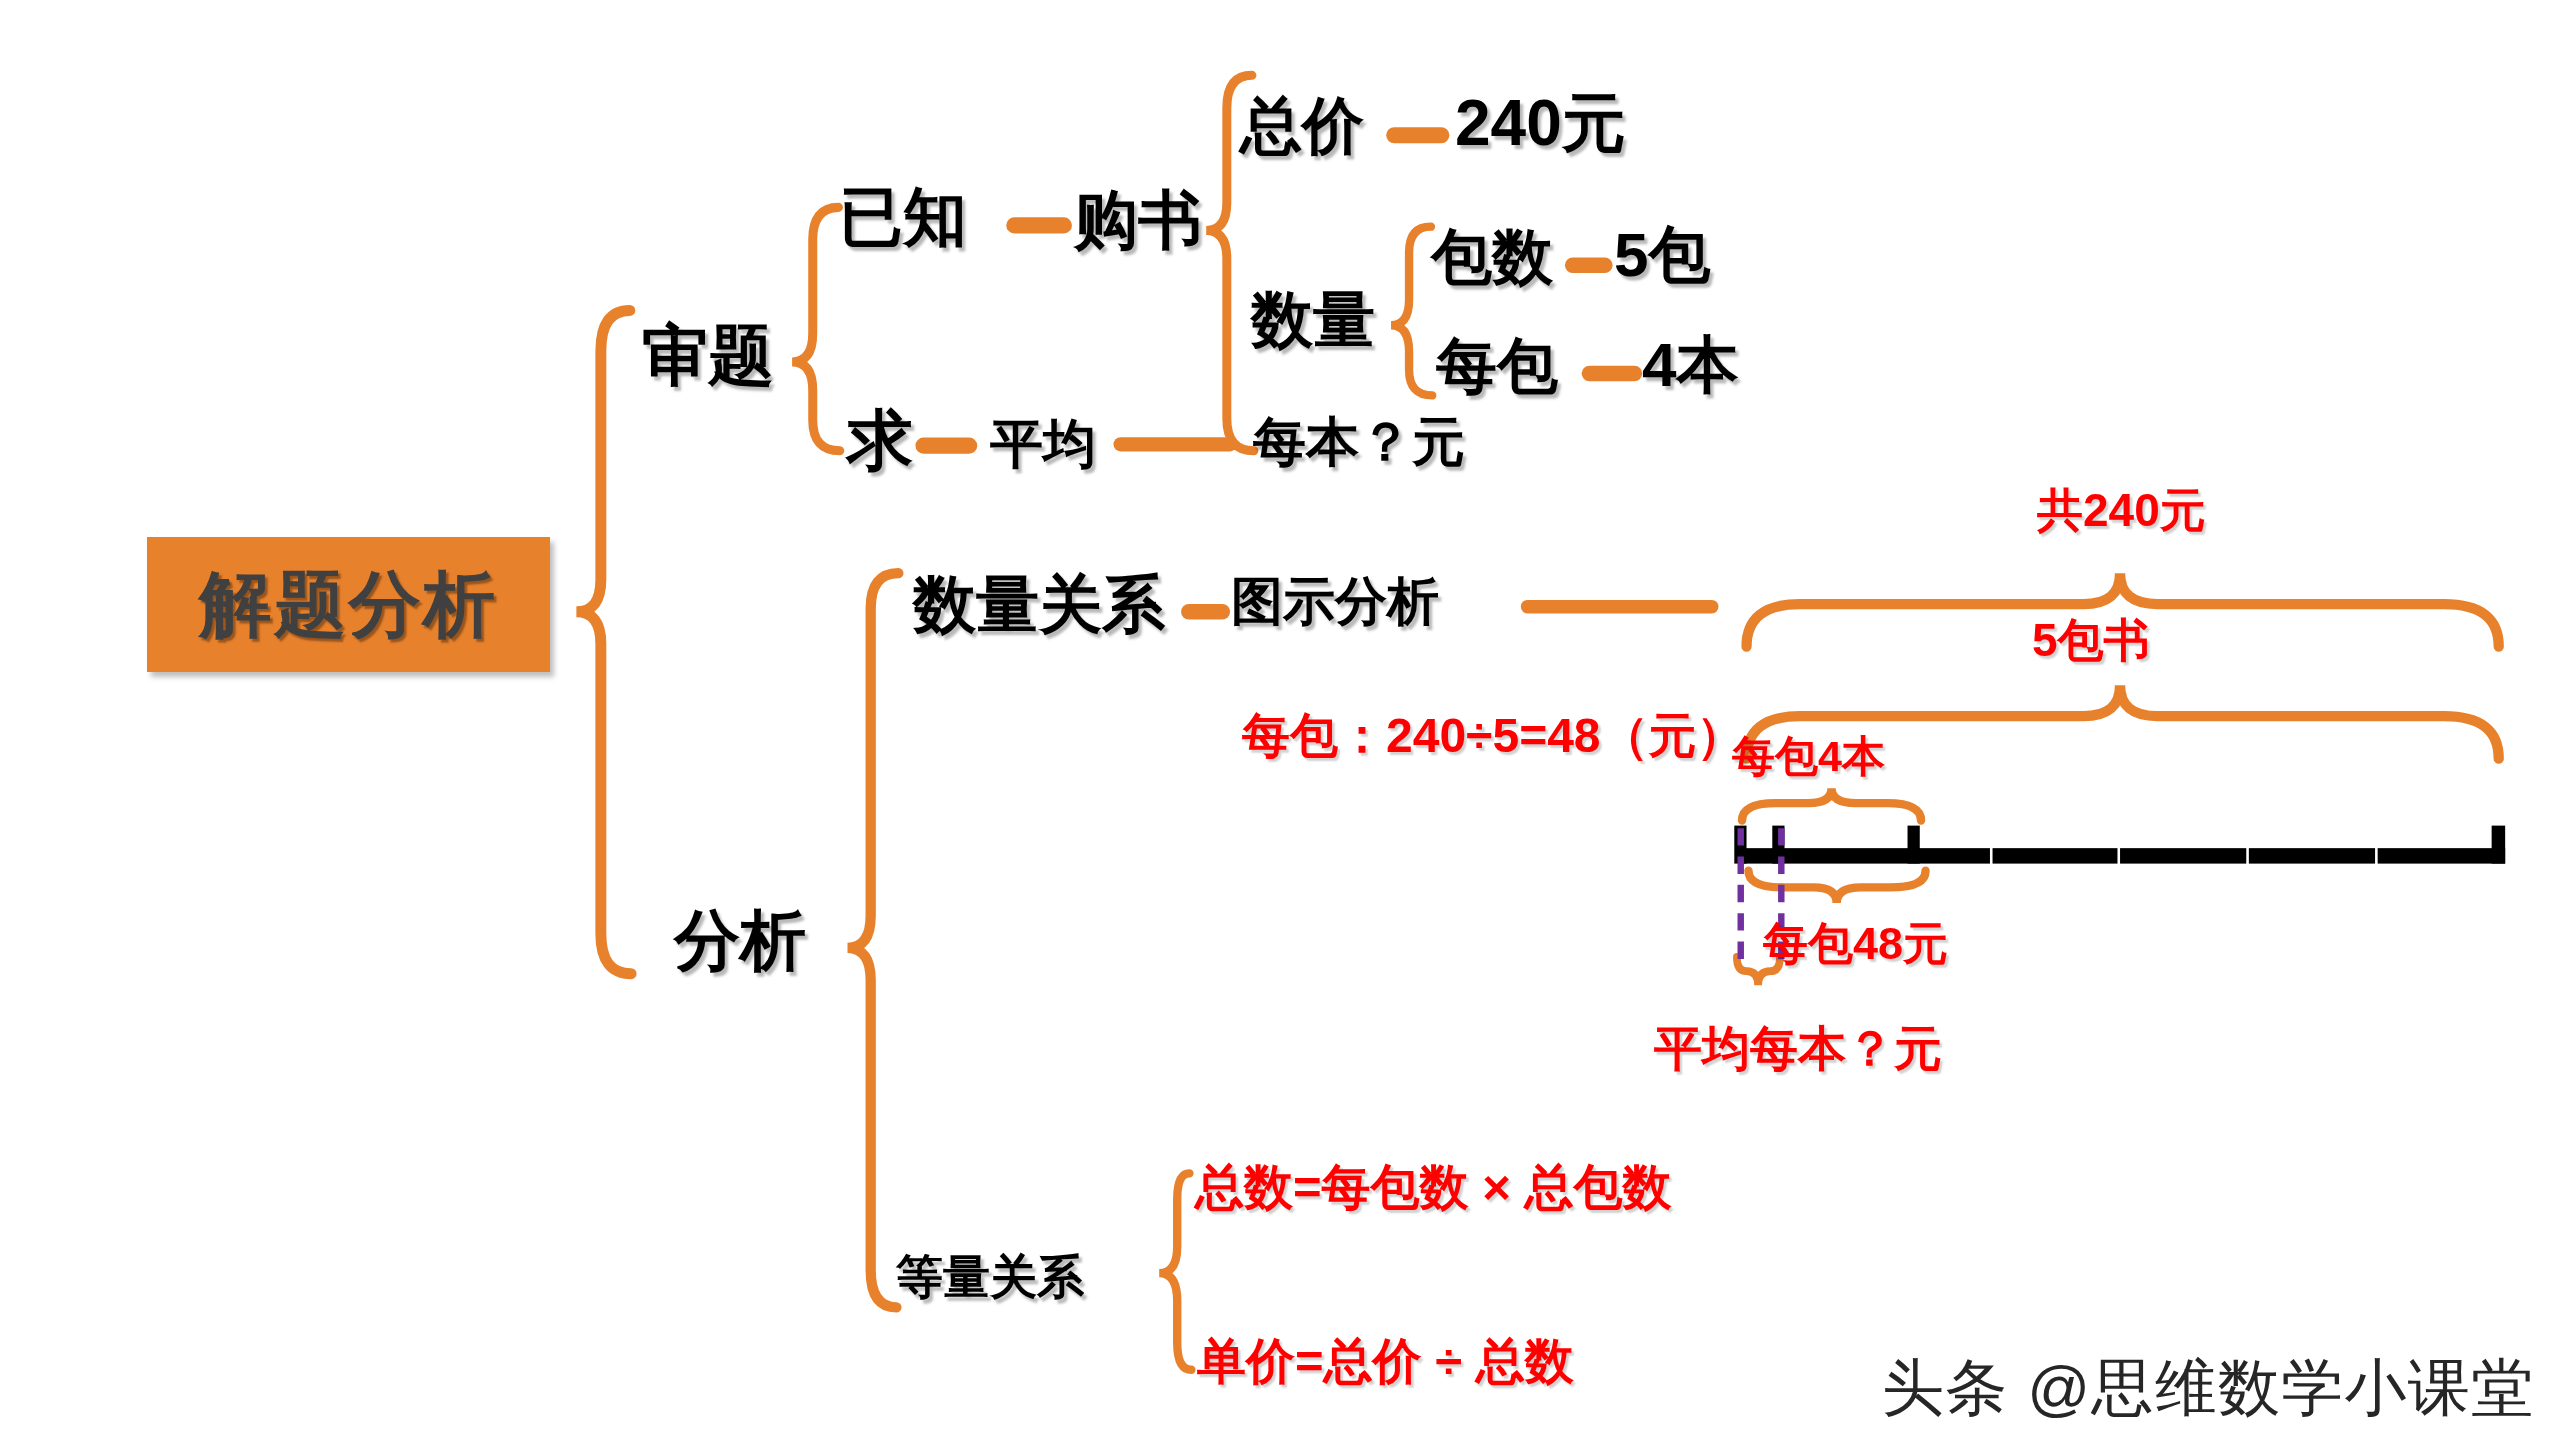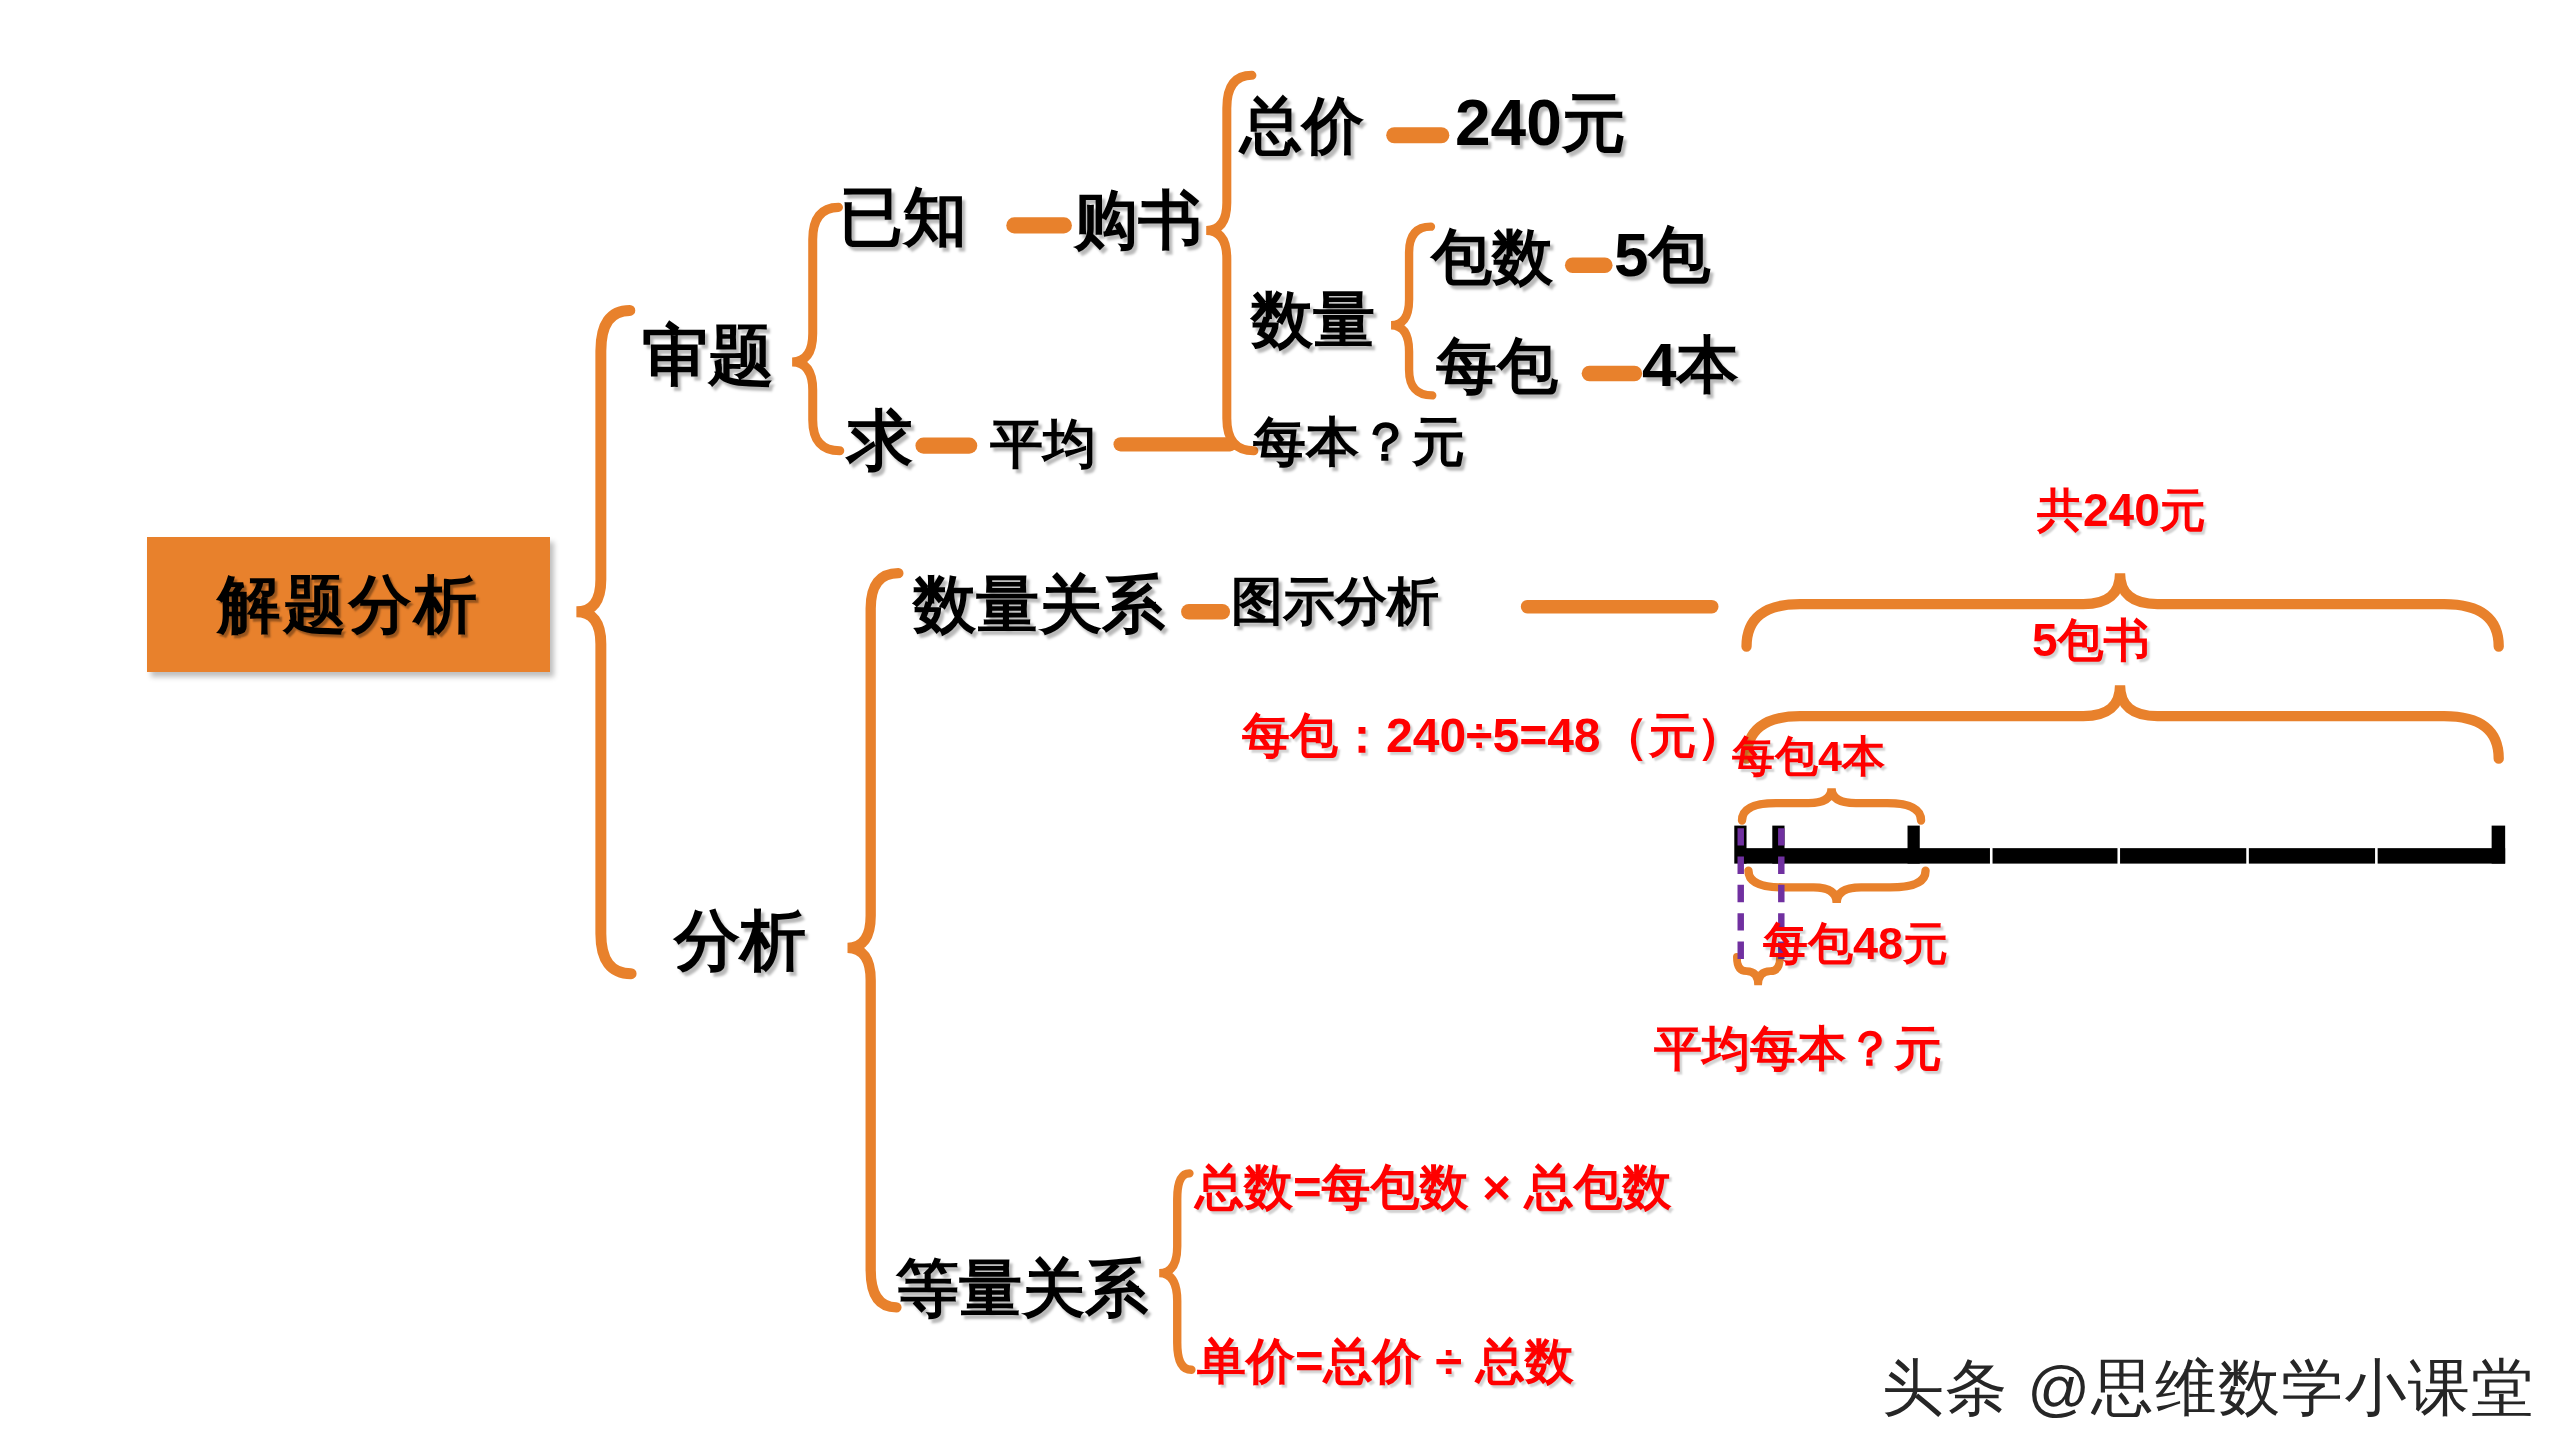--- a/index.html
+++ b/index.html
@@ -4,22 +4,22 @@
 <style>
   html,body{margin:0;padding:0;background:#ffffff;}
   #canvas{position:relative;width:2576px;height:1449px;background:#ffffff;overflow:hidden;
           font-family:"Liberation Sans",sans-serif;}
   .lbl{position:absolute;white-space:nowrap;font-weight:700;color:#000000;
        text-shadow:3.2px 3.9px 2.6px rgba(0,0,0,0.28);line-height:1;}
   .red{color:#ff0000;text-shadow:2.6px 3.2px 1.9px rgba(0,0,0,0.18);}
   #title-box{position:absolute;left:147px;top:537px;width:403px;height:135px;
              display:flex;align-items:center;justify-content:center;
              box-shadow:3.9px 4.5px 5.2px rgba(0,0,0,0.25);}
-  #title-box .t{font-family:"Liberation Serif",serif;font-weight:700;font-size:63px;
-                color:#000000;letter-spacing:2.6px;text-shadow:2.6px 2.6px 1.9px rgba(0,0,0,0.35);}
+  #title-box .t{font-family:"Liberation Serif",serif;font-weight:700;font-size:72px;
+                color:#404040;letter-spacing:2.6px;text-shadow:2.6px 2.6px 1.9px rgba(0,0,0,0.35);}
   svg{position:absolute;left:0;top:0;}
   .wm{position:absolute;white-space:nowrap;font-weight:400;color:#262626;
       letter-spacing:1.3px;}
 </style>
 </head>
 <body>
 
 <div id="canvas">
 
   <svg width="2576" height="1449" viewBox="0 0 4000 2250">
@@ -90,21 +90,21 @@
   <div class="lbl" style="left:1436px;top:336px;font-size:61px;">每包</div>
   <div class="lbl" style="left:1642px;top:334px;font-size:62px;">4本</div>
   <div class="lbl" style="left:847px;top:407px;font-size:66px;">求</div>
   <div class="lbl" style="left:990px;top:417px;font-size:53px;">平均</div>
   <div class="lbl" style="left:1253px;top:415px;font-size:53px;">每本？元</div>
 
   <div class="lbl" style="left:674px;top:907px;font-size:66px;">分析</div>
   <div class="lbl" style="left:913px;top:573px;font-size:63px;">数量关系</div>
   <div class="lbl" style="left:1231px;top:575px;font-size:52px;">图示分析</div>
   <div class="lbl red" style="left:1242px;top:712px;font-size:48px;text-align:right;">每包：240÷5=48（元）</div>
-  <div class="lbl" style="left:896px;top:1257px;font-size:63px;">等量关系</div>
+  <div class="lbl" style="left:896px;top:1257px;font-size:47px;font-family:Liberation Mono, monospace;">等量关系</div>
   <div class="lbl red" style="left:1195px;top:1163px;font-size:49px;">总数=每包数 × 总包数</div>
   <div class="lbl red" style="left:1197px;top:1337px;font-size:49px;">单价=总价 ÷ 总数</div>
 
   <div class="lbl red" style="left:2037px;top:487px;font-size:46px;">共240元</div>
   <div class="lbl red" style="left:2032px;top:617px;font-size:46px;">5包书</div>
   <div class="lbl red" style="left:1732px;top:735px;font-size:43px;">每包4本</div>
   <div class="lbl red" style="left:1763px;top:921px;font-size:45px;">每包48元</div>
   <div class="lbl red" style="left:1654px;top:1025px;font-size:48px;">平均每本？元</div>
 
   <div class="wm" style="left:1882px;top:1346px;font-size:62px;">头条 @思维数学小课堂</div>

